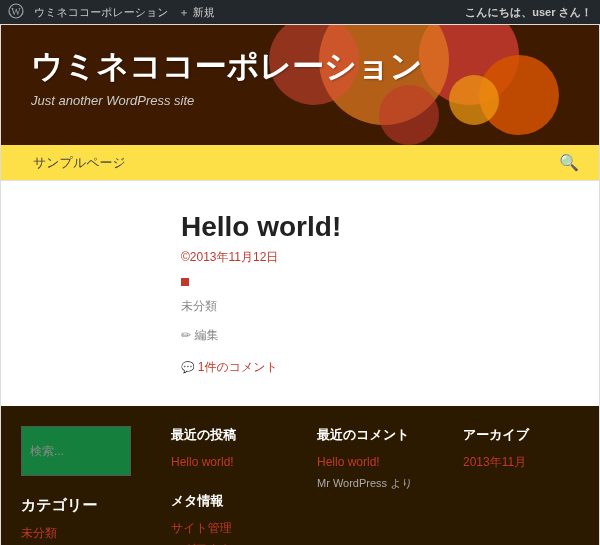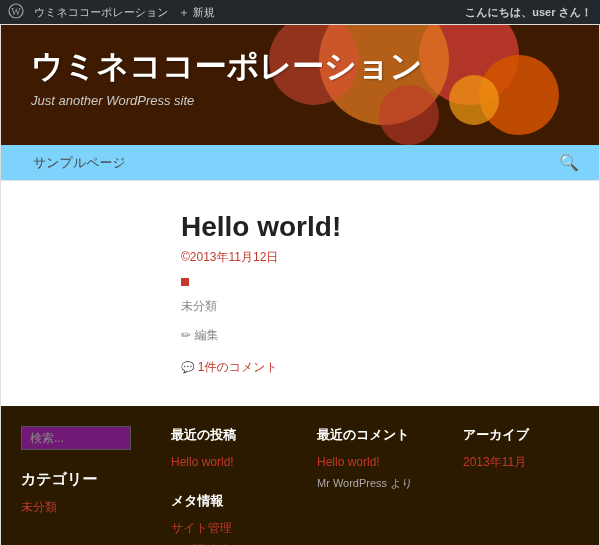--- a/index.html
+++ b/index.html
@@ -81,21 +81,21 @@
     }
     .circle-1 { width: 100px; height: 100px; background: #c0392b; top: -20px; right: 80px; opacity: 0.9; }
     .circle-2 { width: 130px; height: 130px; background: #e67e22; top: -30px; right: 150px; opacity: 0.7; }
     .circle-3 { width: 80px; height: 80px; background: #d35400; top: 30px; right: 40px; opacity: 0.85; }
     .circle-4 { width: 60px; height: 60px; background: #c0392b; top: 60px; right: 160px; opacity: 0.6; }
     .circle-5 { width: 90px; height: 90px; background: #e74c3c; top: -10px; right: 240px; opacity: 0.5; }
     .circle-6 { width: 50px; height: 50px; background: #f39c12; top: 50px; right: 100px; opacity: 0.7; }
 
     
     .site-nav {
-      background: #7dd3fc;
+      background: #fde047;
       border-bottom: 1px solid #e0e0e0;
       padding: 0 20px;
       display: flex;
       align-items: center;
       justify-content: space-between;
       height: 36px;
     }
     .nav-links {
       display: flex;
       gap: 0;
@@ -171,24 +171,24 @@
       gap: 30px;
       margin-bottom: 20px;
     }
     .footer-col {
       flex: 1;
     }
     .footer-search {
       margin-bottom: 20px;
     }
     .footer-search input {
-      background: #701a75;
+      background: #15803d;
       border: 1px solid #555;
       color: #ccc;
-      padding: 4px 8px;
+      padding: 17px 8px;
       font-size: 12px;
       width: 110px;
       outline: none;
     }
     .footer-search input::placeholder { color: #888; }
     .footer-section-title {
       color: #fff;
       font-size: 13px;
       font-weight: bold;
       margin-bottom: 8px;

